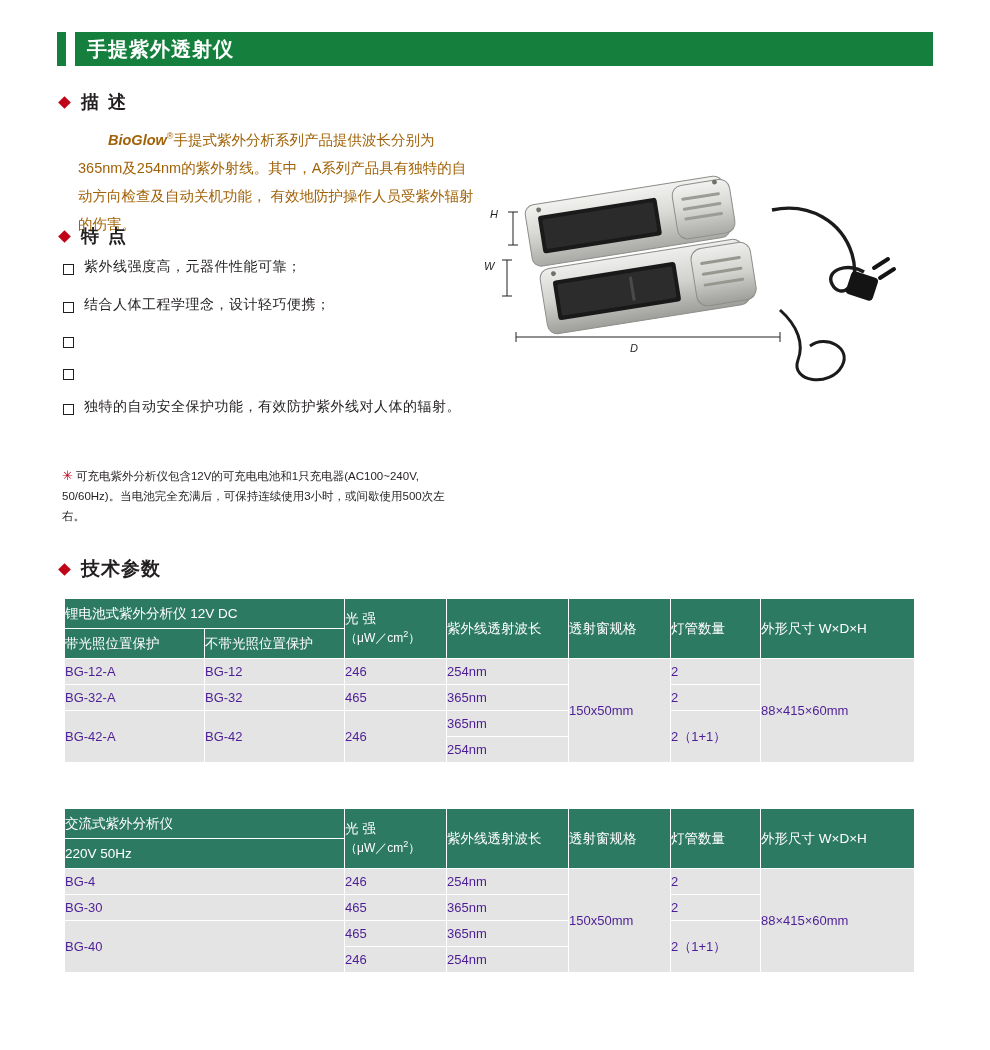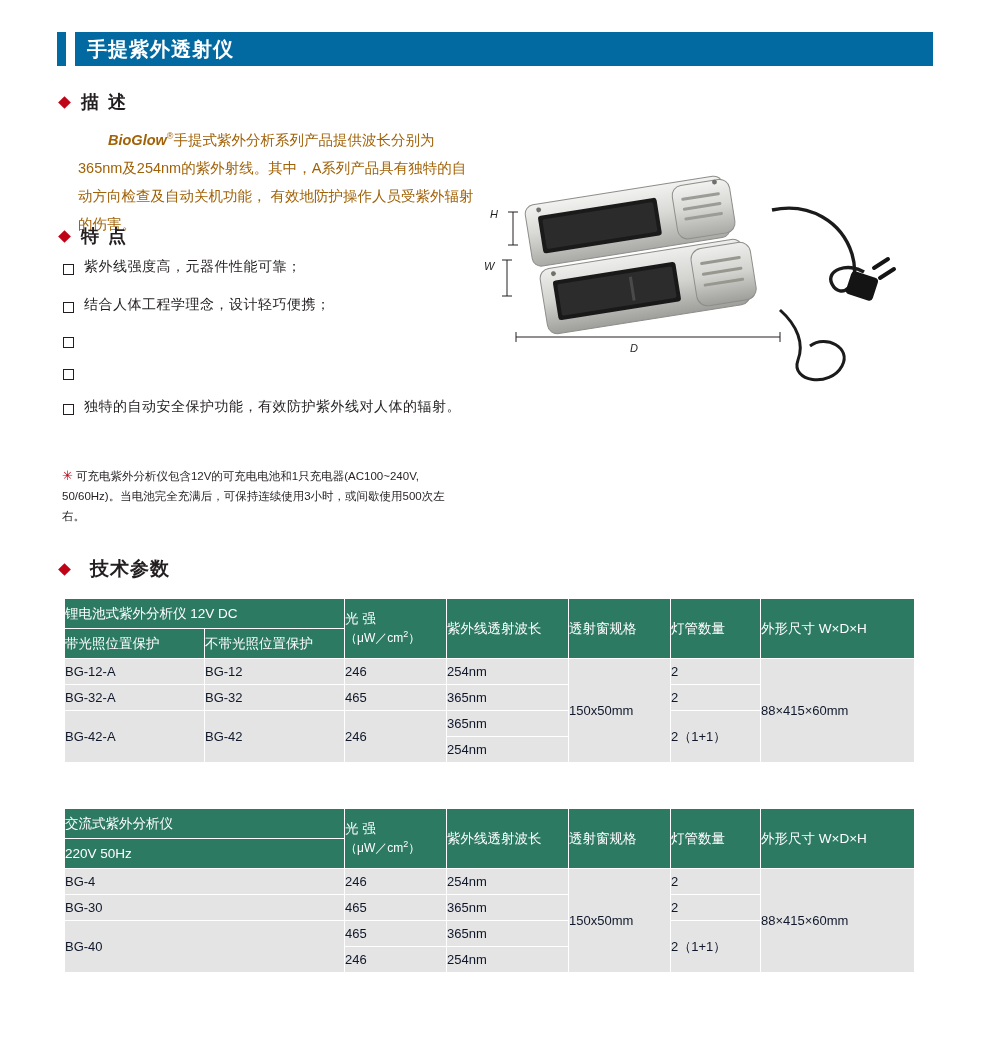--- a/index.html
+++ b/index.html
@@ -21,21 +21,21 @@
     height: 1050px;
   }
 
   
   .title-bar {
     position: absolute;
     left: 57px;
     top: 32px;
     width: 876px;
     height: 34px;
-    background: #0369a1;
+    background: #15803d;
     display: flex;
     align-items: center;
   }
   .title-bar .bar-accent {
     width: 9px;
     height: 34px;
     background: #ffffff;
     margin-left: 9px;
   }
   .title-bar .title-text {
@@ -62,21 +62,21 @@
   }
   .section-head .sh-text {
     font-size: 18px;
     font-weight: bold;
     color: #231f20;
     letter-spacing: 2px;
   }
   #sec-desc { left: 60px; top: 90px; }
   #sec-feat { left: 60px; top: 224px; }
   #sec-spec { left: 60px; top: 556px; }
-  #sec-spec .sh-text { font-size: 19px; letter-spacing: 1px; margin-left: 9px; }
+  #sec-spec .sh-text { font-size: 19px; letter-spacing: 1px; }
 
   
   .desc-para {
     position: absolute;
     left: 78px;
     top: 122px;
     width: 400px;
     font-size: 14.5px;
     line-height: 28px;
     text-indent: 30px;
@@ -158,21 +158,21 @@
     font-weight: normal;
   }
   .hdr {
     background: #2d7a63;
     color: #ffffff;
     font-size: 13.5px;
     height: 29px;
   }
   .cell {
     background: #e4e4e4;
-    color: #0f172a;
+    color: #4c1d95;
     height: 25px;
   }
   .small-sup {
     font-size: 9px;
     vertical-align: super;
   }
   .unit {
     font-size: 12px;
     display: block;
     line-height: 15px;

